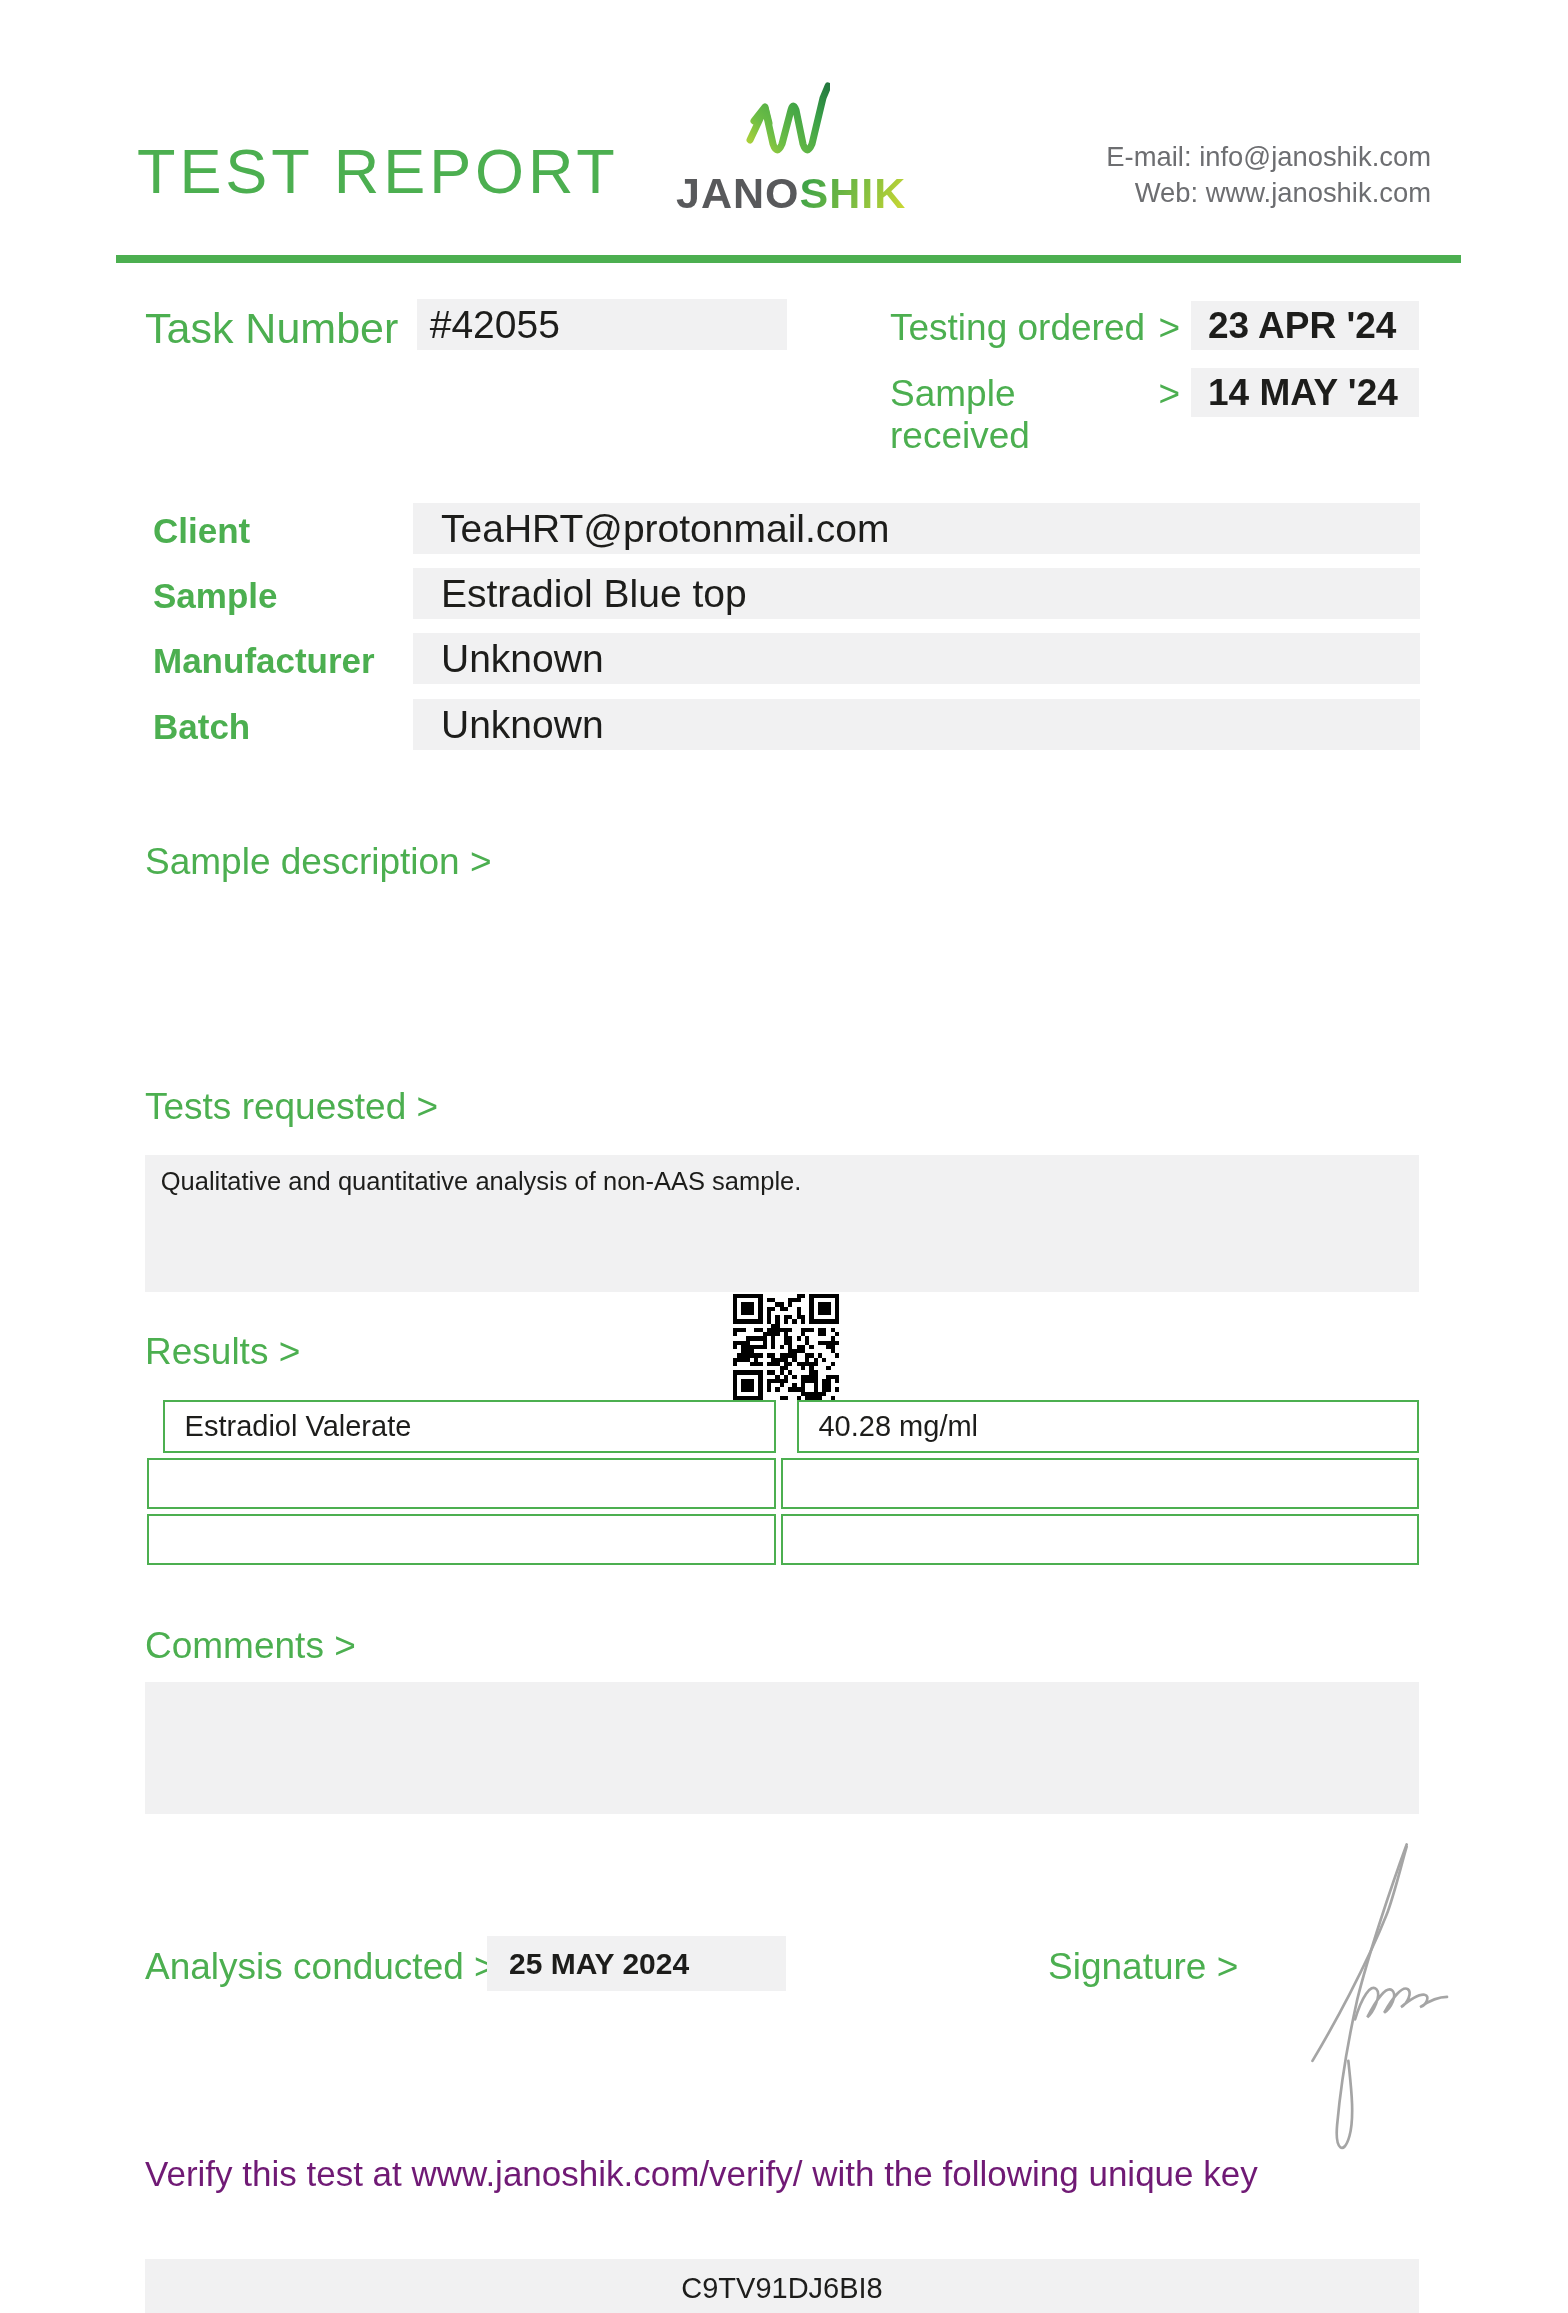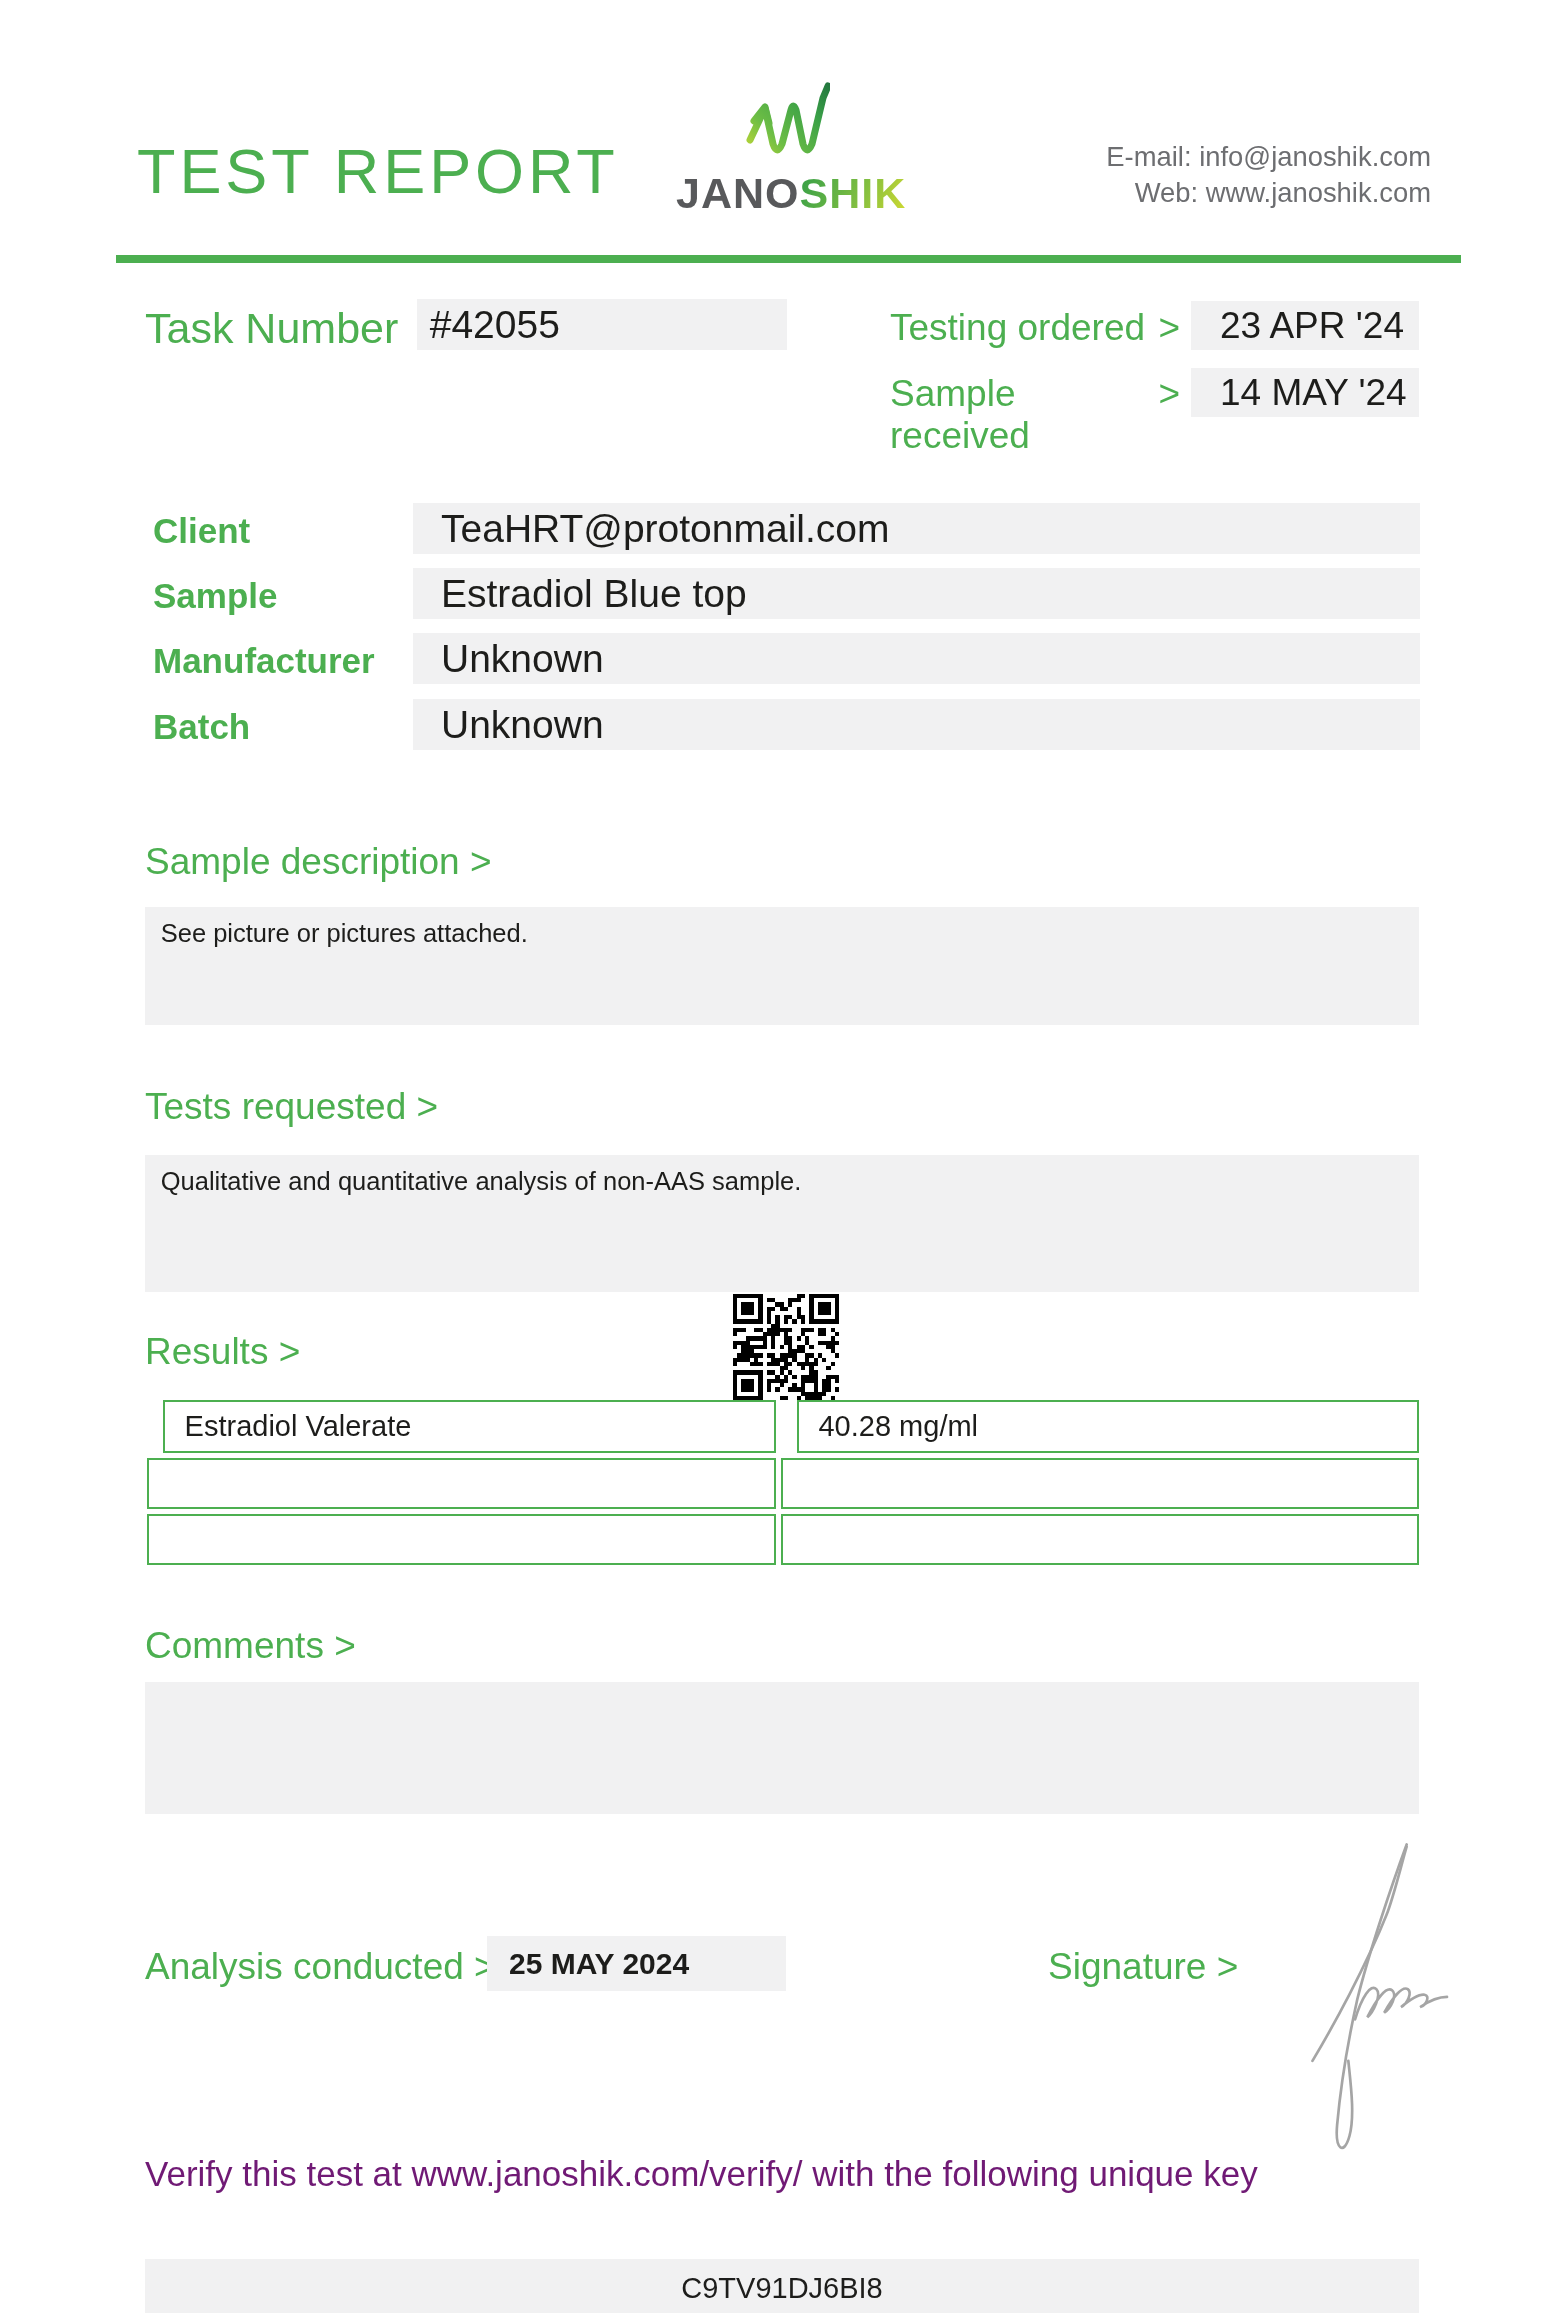--- a/index.html
+++ b/index.html
@@ -18,21 +18,21 @@
              -webkit-background-clip:text;background-clip:text;color:transparent;}
   .contact{right:137px;top:139px;text-align:right;font-size:27.4px;line-height:36px;color:#6D6E71;}
   .rule{left:116px;top:255px;width:1345px;height:7.8px;background:#4CAF50;}
 
   
   .task-label{left:145px;top:304px;font-size:43px;}
   .task-box{left:417px;top:299px;width:370px;height:51px;font-size:39px;line-height:51px;padding-left:12.7px;box-sizing:border-box;}
   .date-row{width:290px;left:890px;display:flex;justify-content:space-between;font-size:37px;color:#4CAF50;}
   .date-row.r1{top:307px;}
   .date-row.r2{top:373px;}
-  .date-box{left:1191px;width:228px;height:49px;font-size:37px;line-height:49px;padding-left:29px;box-sizing:border-box;font-weight:normal;}
+  .date-box{left:1191px;width:228px;height:49px;font-size:37px;line-height:49px;padding-left:17px;box-sizing:border-box;font-weight:bold;}
   .date-box.r1{top:301px;}
   .date-box.r2{top:368px;}
 
   
   .field-label{left:153px;font-size:35px;color:#4CAF50;font-weight:bold;}
   .field-box{left:413px;width:1007px;height:51px;font-size:39px;line-height:51px;padding-left:28px;box-sizing:border-box;}
 
   
   .sec-head{left:145px;font-size:37px;color:#4CAF50;}
   .sec-box{left:145px;width:1274px;box-sizing:border-box;padding:9.8px 15.7px;font-size:25.5px;line-height:33px;}
@@ -106,21 +106,20 @@
   <div class="abs field-label" style="top:576px">Sample</div>
   <div class="abs field-box graybox" style="top:568px">Estradiol Blue top</div>
 
   <div class="abs field-label" style="top:641px">Manufacturer</div>
   <div class="abs field-box graybox" style="top:633px">Unknown</div>
 
   <div class="abs field-label" style="top:707px">Batch</div>
   <div class="abs field-box graybox" style="top:699px">Unknown</div>
 
   <div class="abs sec-head" style="top:841px">Sample description &gt;</div>
-  <div class="abs sec-box graybox" style="top:907px;height:118px">See picture or pictures attached.</div>
 
   <div class="abs sec-head" style="top:1086px">Tests requested &gt;</div>
   <div class="abs sec-box graybox" style="top:1155px;height:137px">Qualitative and quantitative analysis of non-AAS sample.</div>
 
   <div class="abs qr">
     <svg viewBox="0 0 25 25" fill="#000">
         <rect x="0" y="0" width="1" height="1"></rect>
         <rect x="1" y="0" width="1" height="1"></rect>
         <rect x="2" y="0" width="1" height="1"></rect>
         <rect x="3" y="0" width="1" height="1"></rect>

